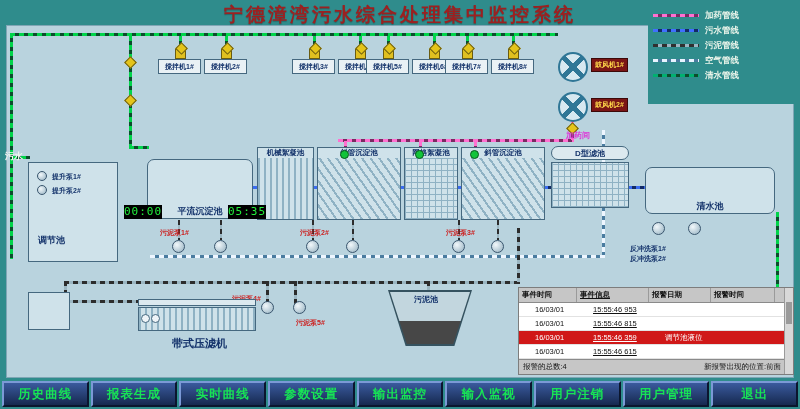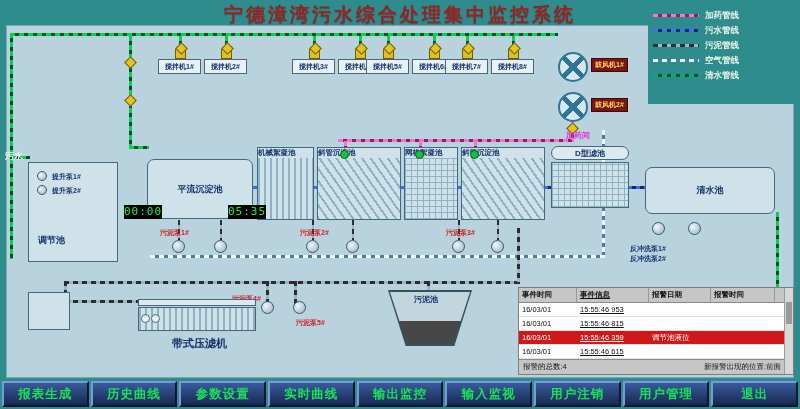--- a/index.html
+++ b/index.html
@@ -30,24 +30,24 @@
   .pink-h{background:repeating-linear-gradient(90deg,#ff6fd0 0 5px,#7a2a62 5px 9px);}
   .pink-v{background:repeating-linear-gradient(180deg,#ff6fd0 0 5px,#7a2a62 5px 9px);}
   .blue-h{background:repeating-linear-gradient(90deg,#3a6cf0 0 4px,#122a66 4px 8px);}
   .dark-h{background:repeating-linear-gradient(90deg,#2c2c2c 0 5px,#9bb6c2 5px 9px);}
   .dark-v{background:repeating-linear-gradient(180deg,#2c2c2c 0 5px,#9bb6c2 5px 9px);}
   .air-h{background:repeating-linear-gradient(90deg,#eef6ff 0 5px,#4a7ca0 5px 9px);}
   .air-v{background:repeating-linear-gradient(180deg,#eef6ff 0 5px,#4a7ca0 5px 9px);}
   .thin{width:2px;}
   
   .tankbox{position:absolute;background:#cfe2ea;border:1.5px solid #45687f;box-sizing:border-box;}
-  .center{display:flex;align-items:center;justify-content:center;border-radius:7px;}
+  .center{display:flex;align-items:flex-end;justify-content:center;border-radius:7px;}
   .colflex{display:flex;flex-direction:column;}
   .tlabel{font-size:9px;color:#14336b;font-weight:bold;white-space:nowrap;}
-  .tlabel-sm{font-size:7.5px;color:#14336b;font-weight:bold;white-space:nowrap;text-align:left;}
+  .tlabel-sm{font-size:7.5px;color:#14336b;font-weight:bold;white-space:nowrap;text-align:center;}
   .lbl{position:absolute;color:#14336b;font-weight:bold;white-space:nowrap;}
   .stripes-v{background-image:repeating-linear-gradient(90deg,#8fb2c4 0 2px,transparent 2px 6px);}
   .stripes-d{background-image:repeating-linear-gradient(55deg,#8fb2c4 0 2px,transparent 2px 7px);}
   .grid-p{background-image:repeating-linear-gradient(90deg,#8fb2c4 0 1px,transparent 1px 6px),
                            repeating-linear-gradient(0deg,#8fb2c4 0 1px,transparent 1px 6px);}
   .fill{flex:1;width:100%;}
   .valve{position:absolute;width:7px;height:7px;background:#e4c41a;border:1px solid#6a5c10;transform:rotate(45deg);}
   .gvalve{position:absolute;width:9px;height:9px;border-radius:50%;background:#12c43a;border:1.5px solid #0a5a1e;box-sizing:border-box;}
   .pump{position:absolute;width:13px;height:13px;border-radius:50%;border:1.5px solid #3a566e;
         background:radial-gradient(circle at 35% 35%,#f2f8fb,#93b0c0);box-sizing:border-box;}
@@ -69,21 +69,21 @@
   .trap-inner{position:absolute;left:2px;top:2px;width:80px;height:52px;
               background:linear-gradient(180deg,#c2d6de 0 55%,#474747 55% 100%);
               clip-path:polygon(0 0,100% 0,79% 100%,21% 100%);}
   .roller{position:absolute;width:9px;height:9px;border-radius:50%;border:1.5px solid #45687f;background:#eef4f8;box-sizing:border-box;}
   
   #alarm{position:absolute;left:518px;top:287px;width:276px;height:88px;background:#fff;border:1px solid #7d7d7d;
          box-sizing:border-box;font-size:7.5px;color:#111;}
   .at-header{display:flex;background:#c6c6c6;border-bottom:1px solid #8a8a8a;height:14px;align-items:center;}
   .at-header span{display:inline-block;border-right:1px solid #9a9a9a;padding-left:3px;box-sizing:border-box;height:14px;line-height:14px;font-weight:bold;}
   .at-row{display:flex;height:13px;align-items:center;border-bottom:1px solid #e2e2e2;}
-  .at-row span{display:inline-block;padding-left:3px;box-sizing:border-box;white-space:nowrap;overflow:hidden;}
+  .at-row span{display:inline-block;padding-left:16px;box-sizing:border-box;white-space:nowrap;overflow:hidden;}
   .c0{width:58px;} .c1{width:72px;text-decoration:underline;} .c2{width:62px;} .c3{width:64px;}
   .at-red{background:#d01818;color:#fff;}
   .at-footer{position:absolute;left:0;bottom:0;width:266px;height:15px;background:#c6c6c6;border-top:1px solid #8a8a8a;
              display:flex;justify-content:space-between;align-items:center;padding:0 4px;box-sizing:border-box;}
   .at-scroll{position:absolute;right:0;top:0;width:9px;height:86px;background:#d8d8d8;border-left:1px solid #9a9a9a;box-sizing:border-box;}
   .at-thumb{position:absolute;left:1px;top:14px;width:6px;height:22px;background:#9a9a9a;}
   
   #menu{position:absolute;left:2px;top:381px;width:796px;height:26px;display:flex;gap:2px;}
   .mbtn{flex:1;background:linear-gradient(180deg,#3a5a9e 0,#16294f 100%);color:#17e355;font-weight:bold;
         font-size:12.5px;border:2px solid;border-color:#7b99d6 #0b162e #0b162e #7b99d6;
@@ -308,24 +308,24 @@
     <div class="at-footer">
       <span>报警的总数:4</span>
       <span>新报警出现的位置:前面</span>
     </div>
     <div class="at-scroll">
       <div class="at-thumb"></div>
     </div>
   </div>
 
   <div id="menu">
+    <div class="mbtn">历史曲线</div>
     <div class="mbtn">报表生成</div>
-    <div class="mbtn">历史曲线</div>
+    <div class="mbtn">实时曲线</div>
     <div class="mbtn">参数设置</div>
-    <div class="mbtn">实时曲线</div>
     <div class="mbtn">输出监控</div>
     <div class="mbtn">输入监视</div>
     <div class="mbtn">用户注销</div>
     <div class="mbtn">用户管理</div>
     <div class="mbtn">退出</div>
   </div>
 
 </div>
 
 </body></html>

